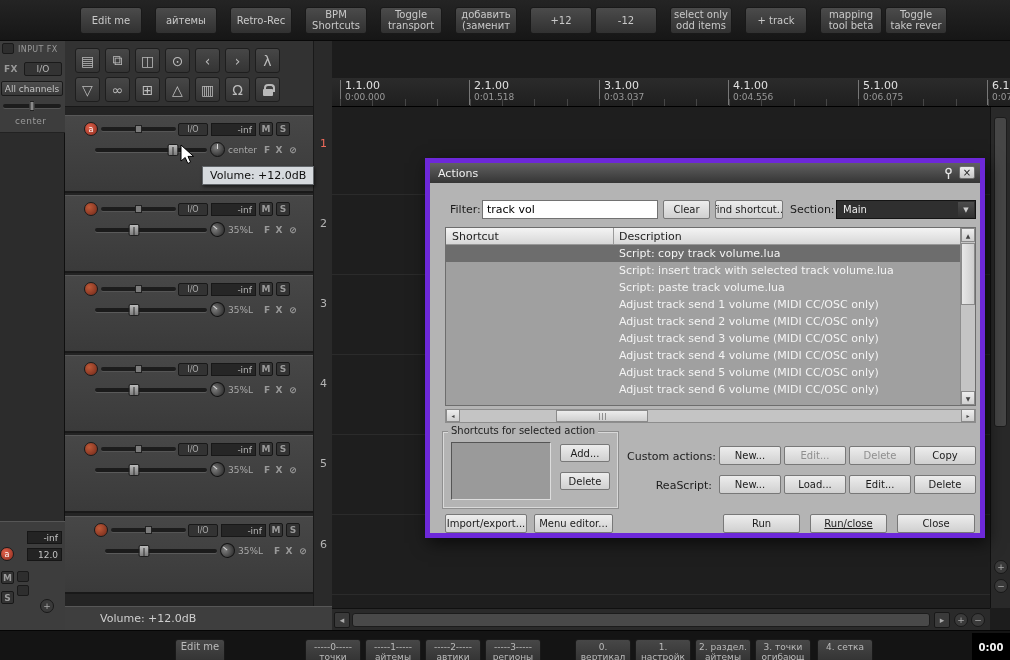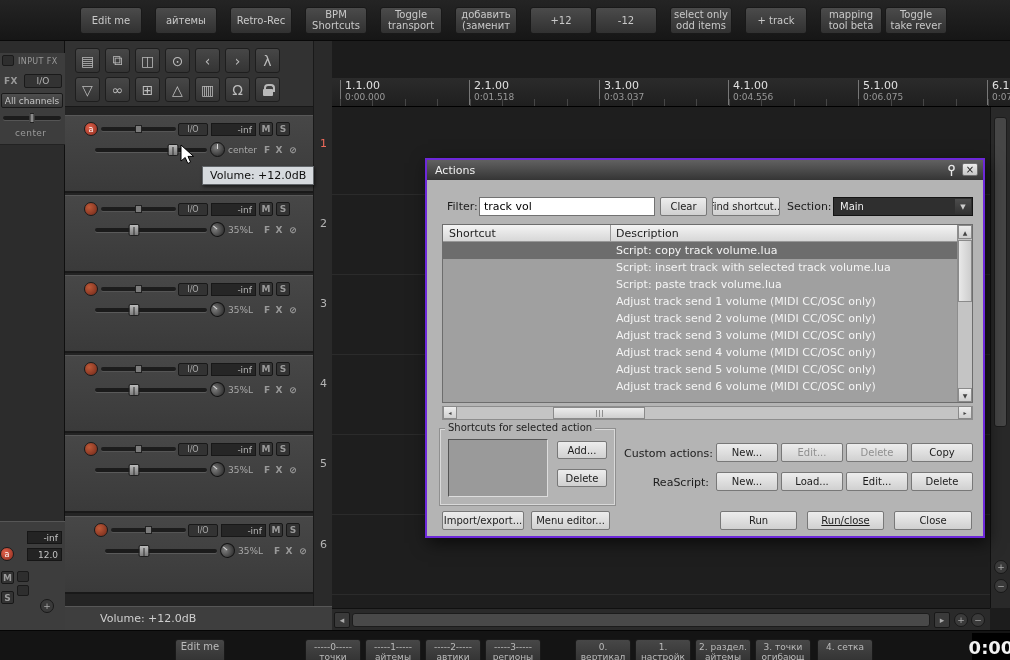--- a/index.html
+++ b/index.html
@@ -11,21 +11,21 @@
   .top-toolbar{position:absolute;left:0;top:0;width:1010px;height:41px;
     background:linear-gradient(#242424,#161616);border-bottom:1px solid #090909;
     display:flex;align-items:center;gap:13px;padding-left:80px;}
   .tb-btn{flex:0 0 auto;width:62px;height:27px;background:linear-gradient(#4b4b4b,#313131);
     border:1px solid #191919;border-radius:3px;color:#c9c9c9;font-size:10px;line-height:11px;
     display:flex;align-items:center;justify-content:center;text-align:center;padding:1px 2px;}
   .tb-btn.tight{margin-left:-10px;}
 
   
   .left-panel{position:absolute;left:0;top:41px;width:65px;height:589px;background:#2c2c2c;border-right:1px solid #101010;}
-  .lp-top{position:absolute;left:0;top:0;width:65px;height:92px;background:#3d3d3d;border-bottom:1px solid #222;margin-top:12px;}
+  .lp-top{position:absolute;left:0;top:0;width:65px;height:92px;background:#3d3d3d;border-bottom:1px solid #222;}
   .tiny-sq{position:absolute;width:12px;height:11px;background:#2e2e2e;border:1px solid #1a1a1a;border-radius:2px;}
   .lp-label{position:absolute;font-size:8px;color:#9a9a9a;letter-spacing:.4px;}
   .lp-io{position:absolute;left:24px;top:21px;width:38px;height:14px;background:#333;border:1px solid #1a1a1a;
     border-radius:2px;color:#b5b5b5;font-size:9px;display:flex;align-items:center;justify-content:center;}
   .lp-allch{position:absolute;left:1px;top:40px;width:62px;height:15px;background:linear-gradient(#4e4e4e,#383838);
     border:1px solid #1a1a1a;border-radius:2px;color:#c5c5c5;font-size:9px;display:flex;align-items:center;justify-content:center;}
   .lp-slider{position:absolute;left:3px;top:60px;width:58px;height:10px;}
   .lp-slider::before{content:"";position:absolute;left:0;right:0;top:3px;height:4px;background:#1c1c1c;border-radius:2px;box-shadow:0 1px 0 #555;}
   .lp-slider .h{position:absolute;left:50%;top:0;width:5px;height:10px;background:#8a8a8a;border:1px solid #222;transform:translateX(-50%);}
   .lp-master{position:absolute;left:0;top:480px;width:65px;height:109px;background:#3d3d3d;border-top:1px solid #565656;}
@@ -96,30 +96,30 @@
   .h-arrow{position:absolute;top:3px;width:16px;height:16px;background:#3a3a3a;border:1px solid #181818;border-radius:2px;
     color:#aaa;font-size:9px;display:flex;align-items:center;justify-content:center;}
   .h-thumb-arr{position:absolute;left:20px;top:4px;width:578px;height:14px;background:#494949;border:1px solid #1c1c1c;border-radius:3px;}
 
   
   .bottom-bar{position:absolute;left:0;top:630px;width:1010px;height:30px;background:#141414;border-top:1px solid #050505;}
   .bb-btn{position:absolute;top:8px;width:56px;height:24px;background:linear-gradient(#474747,#333);
     border:1px solid #191919;border-radius:3px;color:#bbb;font-size:9px;line-height:10px;text-align:center;
     padding-top:2px;overflow:hidden;}
   .time-disp{position:absolute;left:972px;top:2px;width:38px;height:28px;background:#000;color:#f2f2f2;
-    font-size:18px;font-weight:bold;display:flex;align-items:center;justify-content:center;}
+    font-size:10px;font-weight:bold;display:flex;align-items:center;justify-content:center;}
 
   
   .tooltip{position:absolute;left:202px;top:166px;height:19px;background:#d6dade;border:1px solid #62666a;
     color:#0e0e0e;font-size:11px;padding:2px 7px 0;white-space:nowrap;box-shadow:1px 2px 3px rgba(0,0,0,.5);z-index:70;}
   .cursor{position:absolute;left:180px;top:144px;z-index:80;}
 
   
   .dialog{position:absolute;left:425px;top:158px;width:560px;height:380px;background:#b4b4b4;
-    border:2px solid #6d28d9;box-shadow:3px 5px 16px rgba(0,0,0,.65);z-index:50;color:#1a1a1a;}
+    border:5px solid #6d28d9;box-shadow:3px 5px 16px rgba(0,0,0,.65);z-index:50;color:#1a1a1a;}
   .dlg-title{position:absolute;left:0;top:0;width:100%;height:20px;background:linear-gradient(#616161,#353535);
     color:#f0f0f0;font-size:11px;display:flex;align-items:center;padding-left:8px;}
   .dlg-pin{position:absolute;right:26px;top:4px;}
   .dlg-close{position:absolute;right:5px;top:3px;width:16px;height:13px;background:linear-gradient(#ececec,#c6c6c6);
     border:1px solid #6e6e6e;border-radius:2px;color:#222;font-size:10px;line-height:11px;text-align:center;}
   .lbl{position:absolute;font-size:11px;color:#1c1c1c;white-space:nowrap;}
   .filter-input{position:absolute;height:19px;background:#fff;border:1px solid #727272;font-size:11px;
     font-family:"DejaVu Sans",sans-serif;padding:0 4px;color:#000;}
   .dlg-btn{position:absolute;height:19px;background:linear-gradient(#ededed,#d0d0d0);border:1px solid #787878;
     border-radius:2px;font-size:10px;color:#1b1b1b;display:flex;align-items:center;justify-content:center;white-space:nowrap;overflow:hidden;}

